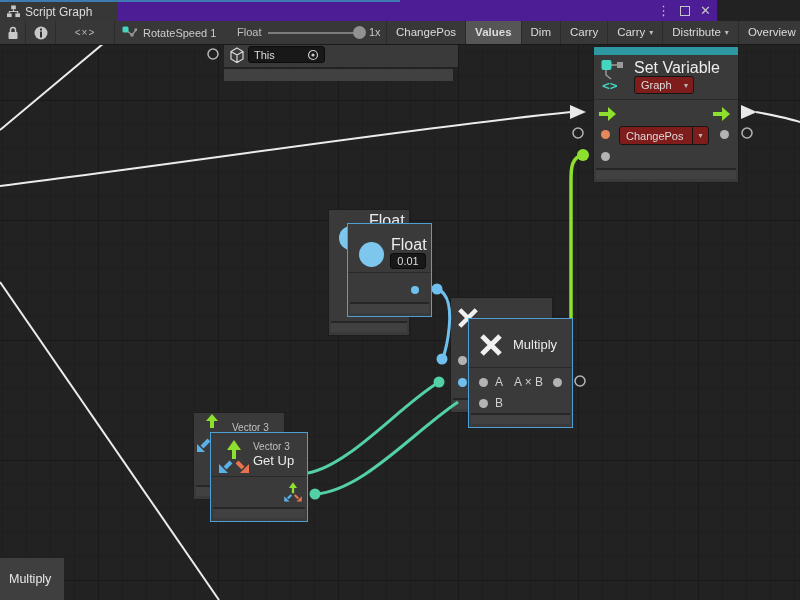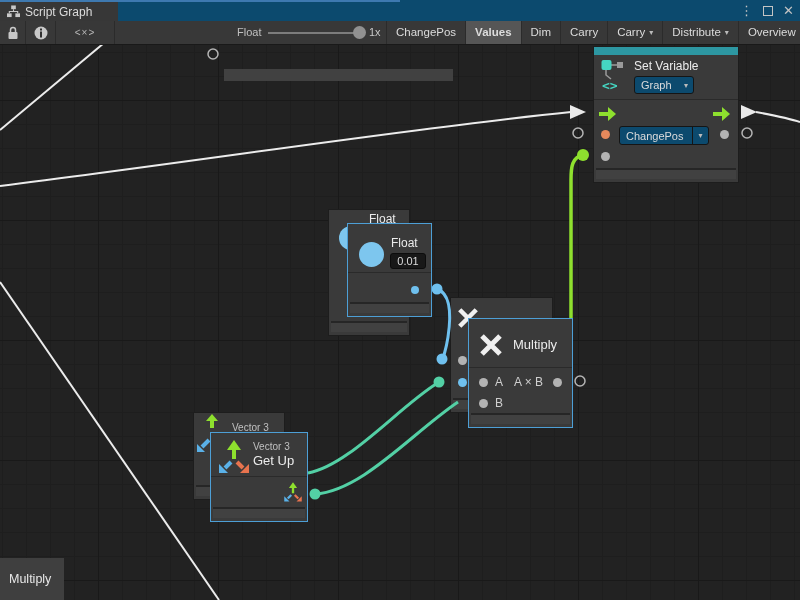--- a/index.html
+++ b/index.html
@@ -1,20 +1,20 @@
 <!DOCTYPE html>
 <html><head>
 <meta charset="utf-8">
 <style>
   * { margin:0; padding:0; box-sizing:border-box; }
   html,body { width:800px; height:600px; overflow:hidden; }
   body { font-family:"Liberation Sans", sans-serif; background:#222; position:relative; color:#ddd; }
 
   
-  .tabbar { position:absolute; left:0; top:0; width:800px; height:21px; background:#0c4a6e; }
+  .tabbar { position:absolute; left:0; top:0; width:717px; height:21px; background:#4c1d95; }
   .accent-line { position:absolute; left:0; top:0; width:400px; height:2px; background:#3e79b0; }
   .tab { position:absolute; left:0; top:2px; width:118px; height:19px; background:#373737;
          display:flex; align-items:center; gap:5px; padding-left:7px; }
   .tab-label { font-size:12px; color:#dcdcdc; white-space:nowrap; }
   .win-controls { position:absolute; right:2px; top:0; height:21px; display:flex; align-items:center; gap:10px; padding-right:4px; }
   .win-btn { color:#c4c4c4; font-size:13px; line-height:21px; text-align:center; }
   .maxi { width:10px; height:10px; border:1.5px solid #c4c4c4; }
 
   
   .toolbar { position:absolute; left:0; top:21px; width:800px; height:24px; background:#383838;
@@ -46,25 +46,25 @@
     background-position:0 55px, 98px 0, 0 7px, 2px 0; }
   .layer { position:absolute; left:0; top:0; width:800px; height:555px; pointer-events:none; }
   .under { z-index:1; } .wires { z-index:3; }
 
   .node { position:absolute; background:#3a3a3a; border:1px solid #1d1d1d; z-index:2; }
   .node.selected { border:1.5px solid #4d9fd6; z-index:4; }
   .node .footer { position:absolute; left:2px; right:2px; bottom:3px; height:11px;
                   background:#414141; border-top:2px solid #262626; }
   .divider { position:absolute; left:0; right:0; height:1px; background:#2a2a2a; }
   .port-dot { position:absolute; width:9px; height:9px; border-radius:50%; }
-  .ntitle { position:absolute; font-size:12px; color:#ececec; white-space:nowrap; }
+  .ntitle { position:absolute; font-size:16px; color:#ececec; white-space:nowrap; }
   .nsub { position:absolute; font-size:10px; color:#c0c0c0; white-space:nowrap; }
   .nfield { position:absolute; background:#181818; border:1px solid #0c0c0c; border-radius:3px;
             color:#dcdcdc; font-size:11px; display:flex; align-items:center; }
-  .ndrop { position:absolute; background:#0c4a6e; border:1px solid #151515; border-radius:3px;
+  .ndrop { position:absolute; background:#7f1d1d; border:1px solid #151515; border-radius:3px;
            color:#dcdcdc; font-size:11px; display:flex; align-items:center; }
   .ndrop .dmain { flex:1; padding:0 6px; white-space:nowrap; overflow:hidden; }
   .ndrop .dcaret { width:16px; text-align:center; border-left:1px solid #151515; height:100%;
                    display:flex; align-items:center; justify-content:center; }
   .plabel { position:absolute; font-size:12px; color:#cfcfcf; white-space:nowrap; }
 
   .topbar-teal { position:absolute; left:0; top:0; right:0; height:8px; }
 
   .cut-node { position:absolute; left:0; top:513px; width:64px; height:42px; background:#3f3f3f; z-index:4;
               display:flex; align-items:center; }
@@ -100,20 +100,29 @@
   </div>
   <div class="tool-btn" style="left:26px;width:30px;">
     <svg width="14" height="14" viewBox="0 0 14 14">
       <circle cx="7" cy="7" r="6.5" fill="#c8c8c8"></circle>
       <rect x="6" y="5.5" width="2" height="6" fill="#2f2f2f"></rect>
       <rect x="6" y="2.5" width="2" height="2" fill="#2f2f2f"></rect>
     </svg>
   </div>
   <div class="tool-btn" style="left:56px;width:59px;">
     <span class="code-label">&lt;×&gt;</span>
+  </div>
+  <div class="chip">
+    <svg width="15" height="14" viewBox="0 0 15 14">
+      <path d="M4,4 L10,9 M10,9 L14,4" stroke="#9a9a9a" stroke-width="1.3" fill="none"></path>
+      <rect x="0.5" y="0.5" width="6" height="6" rx="1.5" fill="#45d6c2"></rect>
+      <rect x="8.5" y="7.5" width="3" height="3" fill="#9a9a9a"></rect>
+      <rect x="12.5" y="2.5" width="2.5" height="2.5" fill="#9a9a9a"></rect>
+    </svg>
+    <span class="chip-label">RotateSpeed 1</span>
   </div>
   <span class="zoom-label">Float</span>
   <div class="zoom-track"></div>
   <div class="zoom-knob"></div>
   <span class="zoom-value">1x</span>
 
   <div class="tb-right">
     <div class="tbtn">
         <span>ChangePos</span>
       </div>
@@ -192,20 +201,32 @@
     <path d="M315,449 C362,446 412,388 458,357" stroke="#53d0a5" stroke-width="3" fill="none"></path>
     <circle cx="315" cy="449" r="5.5" fill="#53d0a5"></circle>
     <polygon points="570,60 570,74 586,67" fill="#e8e8e8"></polygon>
     <polygon points="741,60 741,74 757,67" fill="#e8e8e8"></polygon>
     <circle cx="213" cy="9" r="5" fill="none" stroke="#b5b5b5" stroke-width="1.5"></circle>
     <circle cx="578" cy="88" r="5" fill="none" stroke="#b5b5b5" stroke-width="1.5"></circle>
     <circle cx="747" cy="88" r="5" fill="none" stroke="#b5b5b5" stroke-width="1.5"></circle>
     <circle cx="580" cy="336" r="5" fill="none" stroke="#b5b5b5" stroke-width="1.5"></circle>
   </svg>
 
+  <div class="node" style="left:224px;top:-1px;width:234px;height:23px;border:none;z-index:4;">
+    <svg width="16" height="17" viewBox="0 0 16 17" style="position:absolute;left:5px;top:3px;">
+      <path d="M8,1 L14,4.5 V12 L8,15.5 L2,12 V4.5 Z M2,4.5 L8,8 L14,4.5 M8,8 V15.5" stroke="#d8d8d8" stroke-width="1.2" fill="none"></path>
+    </svg>
+    <div class="nfield" style="left:24px;top:2px;width:77px;height:17px;padding:0 5px;">
+      <span style="flex:1;">This</span>
+      <svg width="12" height="12" viewBox="0 0 12 12">
+        <circle cx="6" cy="6" r="4.5" fill="none" stroke="#c8c8c8" stroke-width="1.2"></circle>
+        <circle cx="6" cy="6" r="1.6" fill="#c8c8c8"></circle>
+      </svg>
+    </div>
+  </div>
   <div style="position:absolute;left:224px;top:24px;width:229px;height:12px;background:#414141;z-index:4;"></div>
 
   <div class="node" style="left:593px;top:1px;width:146px;height:137px;z-index:4;">
     <div class="topbar-teal" style="background:#2d97a2;"></div>
     <svg width="26" height="32" viewBox="0 0 26 32" style="position:absolute;left:7px;top:12px;">
       <path d="M8,6 L17,6 M5,10 L5,16 L10,20" stroke="#9a9a9a" stroke-width="1.5" fill="none"></path>
       <rect x="16" y="3" width="6" height="6" fill="#9a9a9a"></rect>
       <rect x="0.5" y="1" width="10" height="10" rx="2" fill="#45d6c2"></rect>
       <text x="1" y="31" font-size="13" font-weight="bold" fill="#45d6c2" font-family="'DejaVu Sans Mono',monospace">&lt;&gt;</text>
     </svg>

